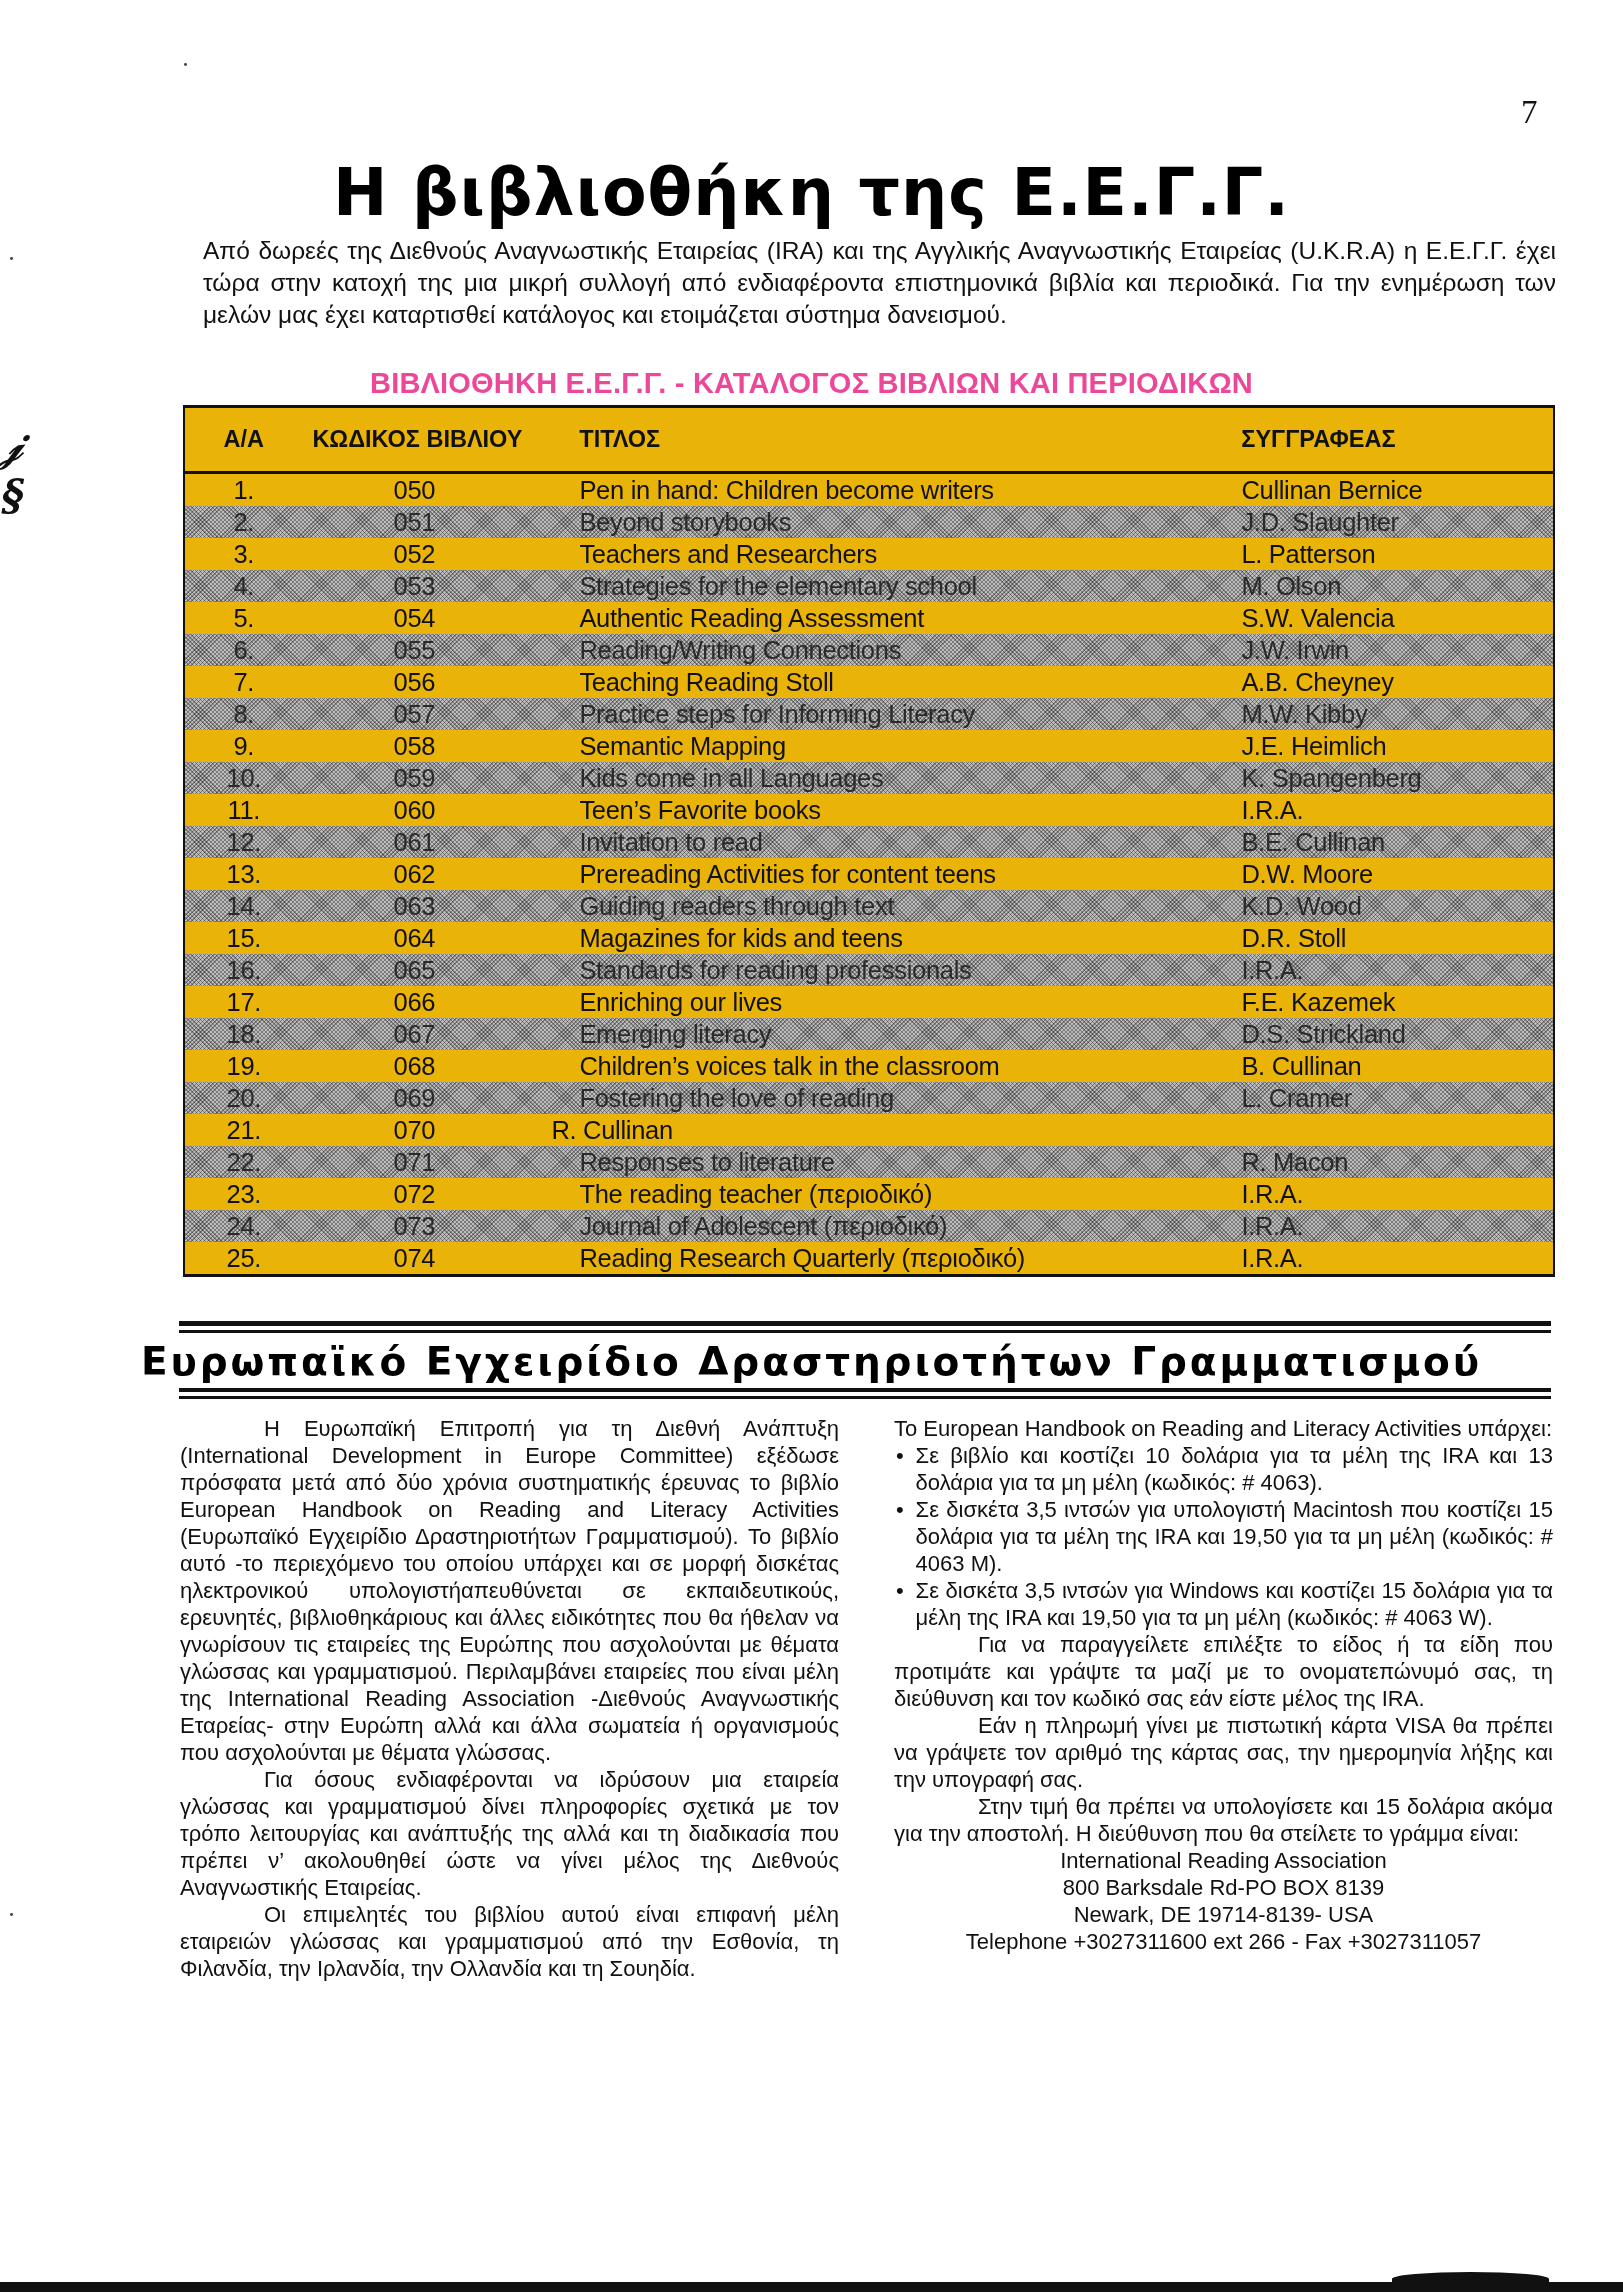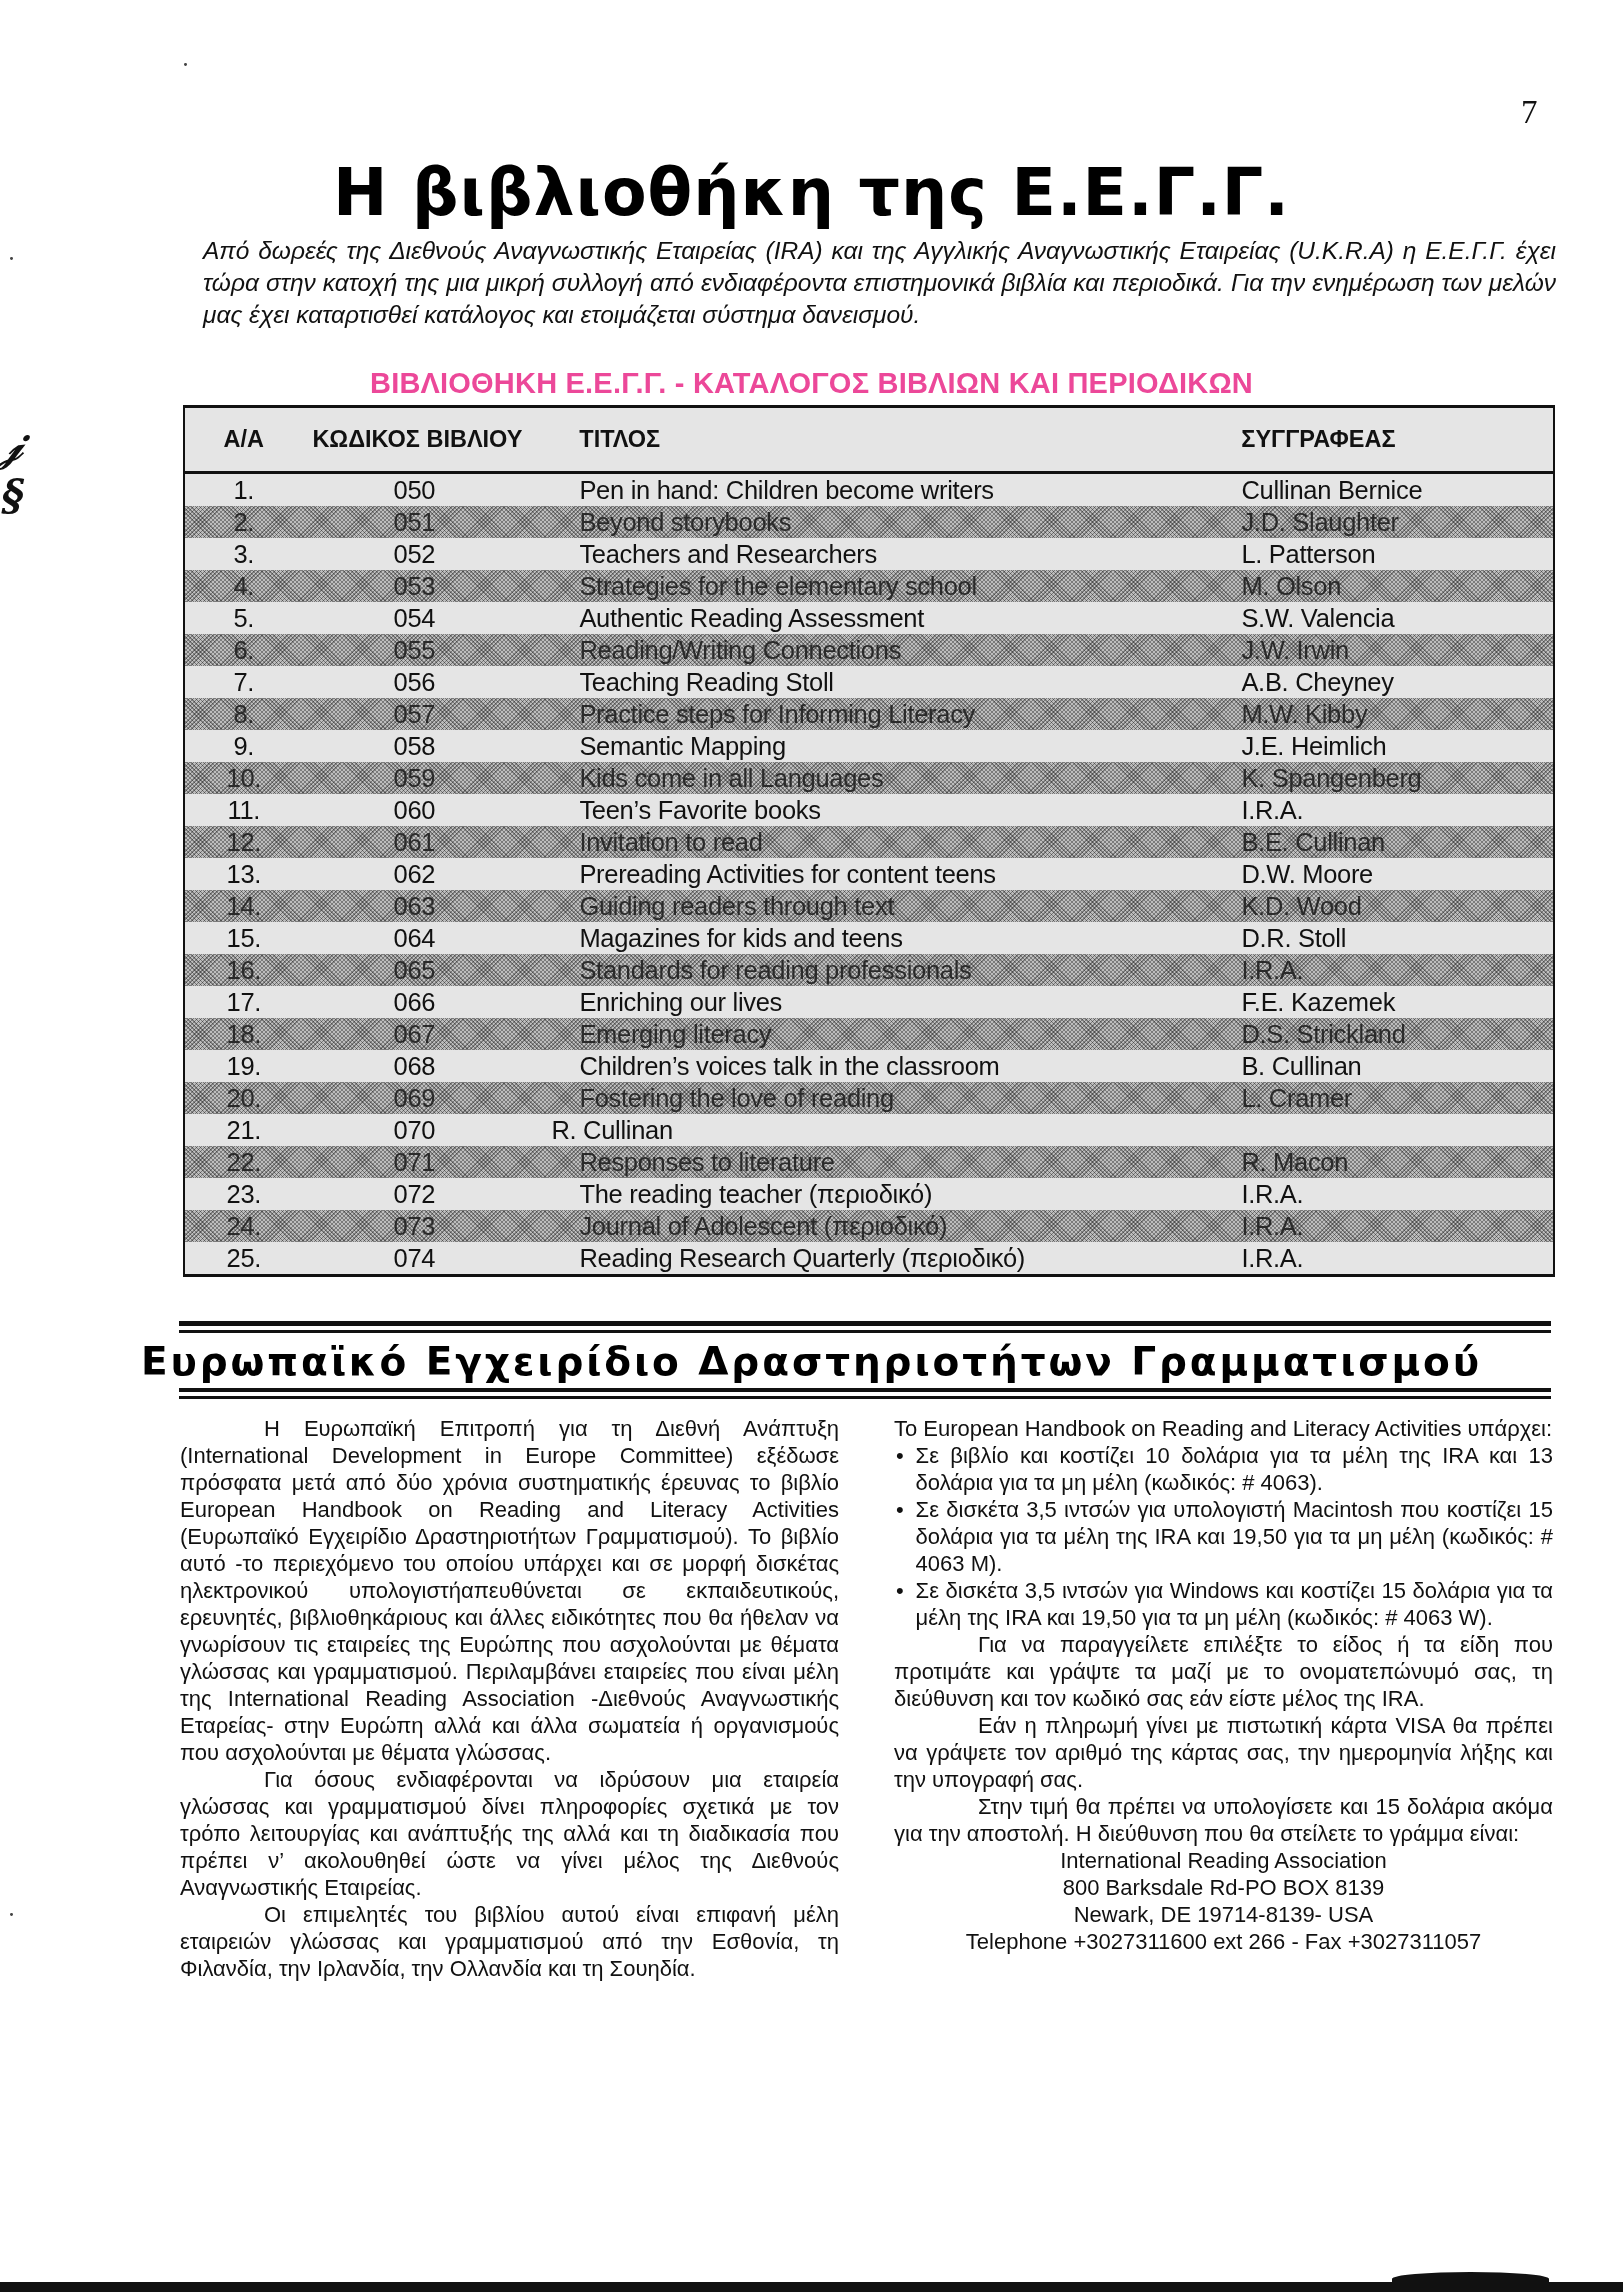--- a/index.html
+++ b/index.html
@@ -17,33 +17,33 @@
     }
     .stray-dot { position: absolute; width: 2.9px; height: 2.9px; background: #444; border-radius: 50%; }
 
     .main-title {
       position: absolute; left: 0; width: 1623px; top: 155px; text-align: center;
       font-family: "DejaVu Sans", sans-serif; font-weight: bold; font-size: 65px;
       letter-spacing: 1px; color: #000; transform: scaleX(1.0);
     }
     .intro {
       position: absolute; left: 203px; top: 235px; width: 1353px;
-      font-family: "Liberation Sans", sans-serif; font-style: italic;
+      font-family: "Liberation Sans", sans-serif; 
       font-size: 24.5px; line-height: 32px; color: #111; text-align: justify;
     }
     .catalog-title {
       position: absolute; left: 0; width: 1623px; top: 367px; text-align: center;
       font-family: "Liberation Sans", sans-serif; font-weight: bold; font-size: 29px;
       color: #ec4899; letter-spacing: 0.2px;
     }
 
     .catalog {
       position: absolute; left: 183px; top: 405px; width: 1368px;
       border: 2.9px solid #111; border-top: 3.9px solid #111; border-bottom: 3.9px solid #111;
-      background: #e5e5e5;
+      background: #eab308;
     }
     .thead {
       display: flex; align-items: center; height: 63px; border-bottom: 3.9px solid #111;
       font-weight: bold; font-size: 23.5px;
     }
     .row {
       display: flex; align-items: center; height: 32px; font-size: 25.5px; letter-spacing: -0.3px;
     }
     .row.shaded {
       background-color: #bdbdbd;

